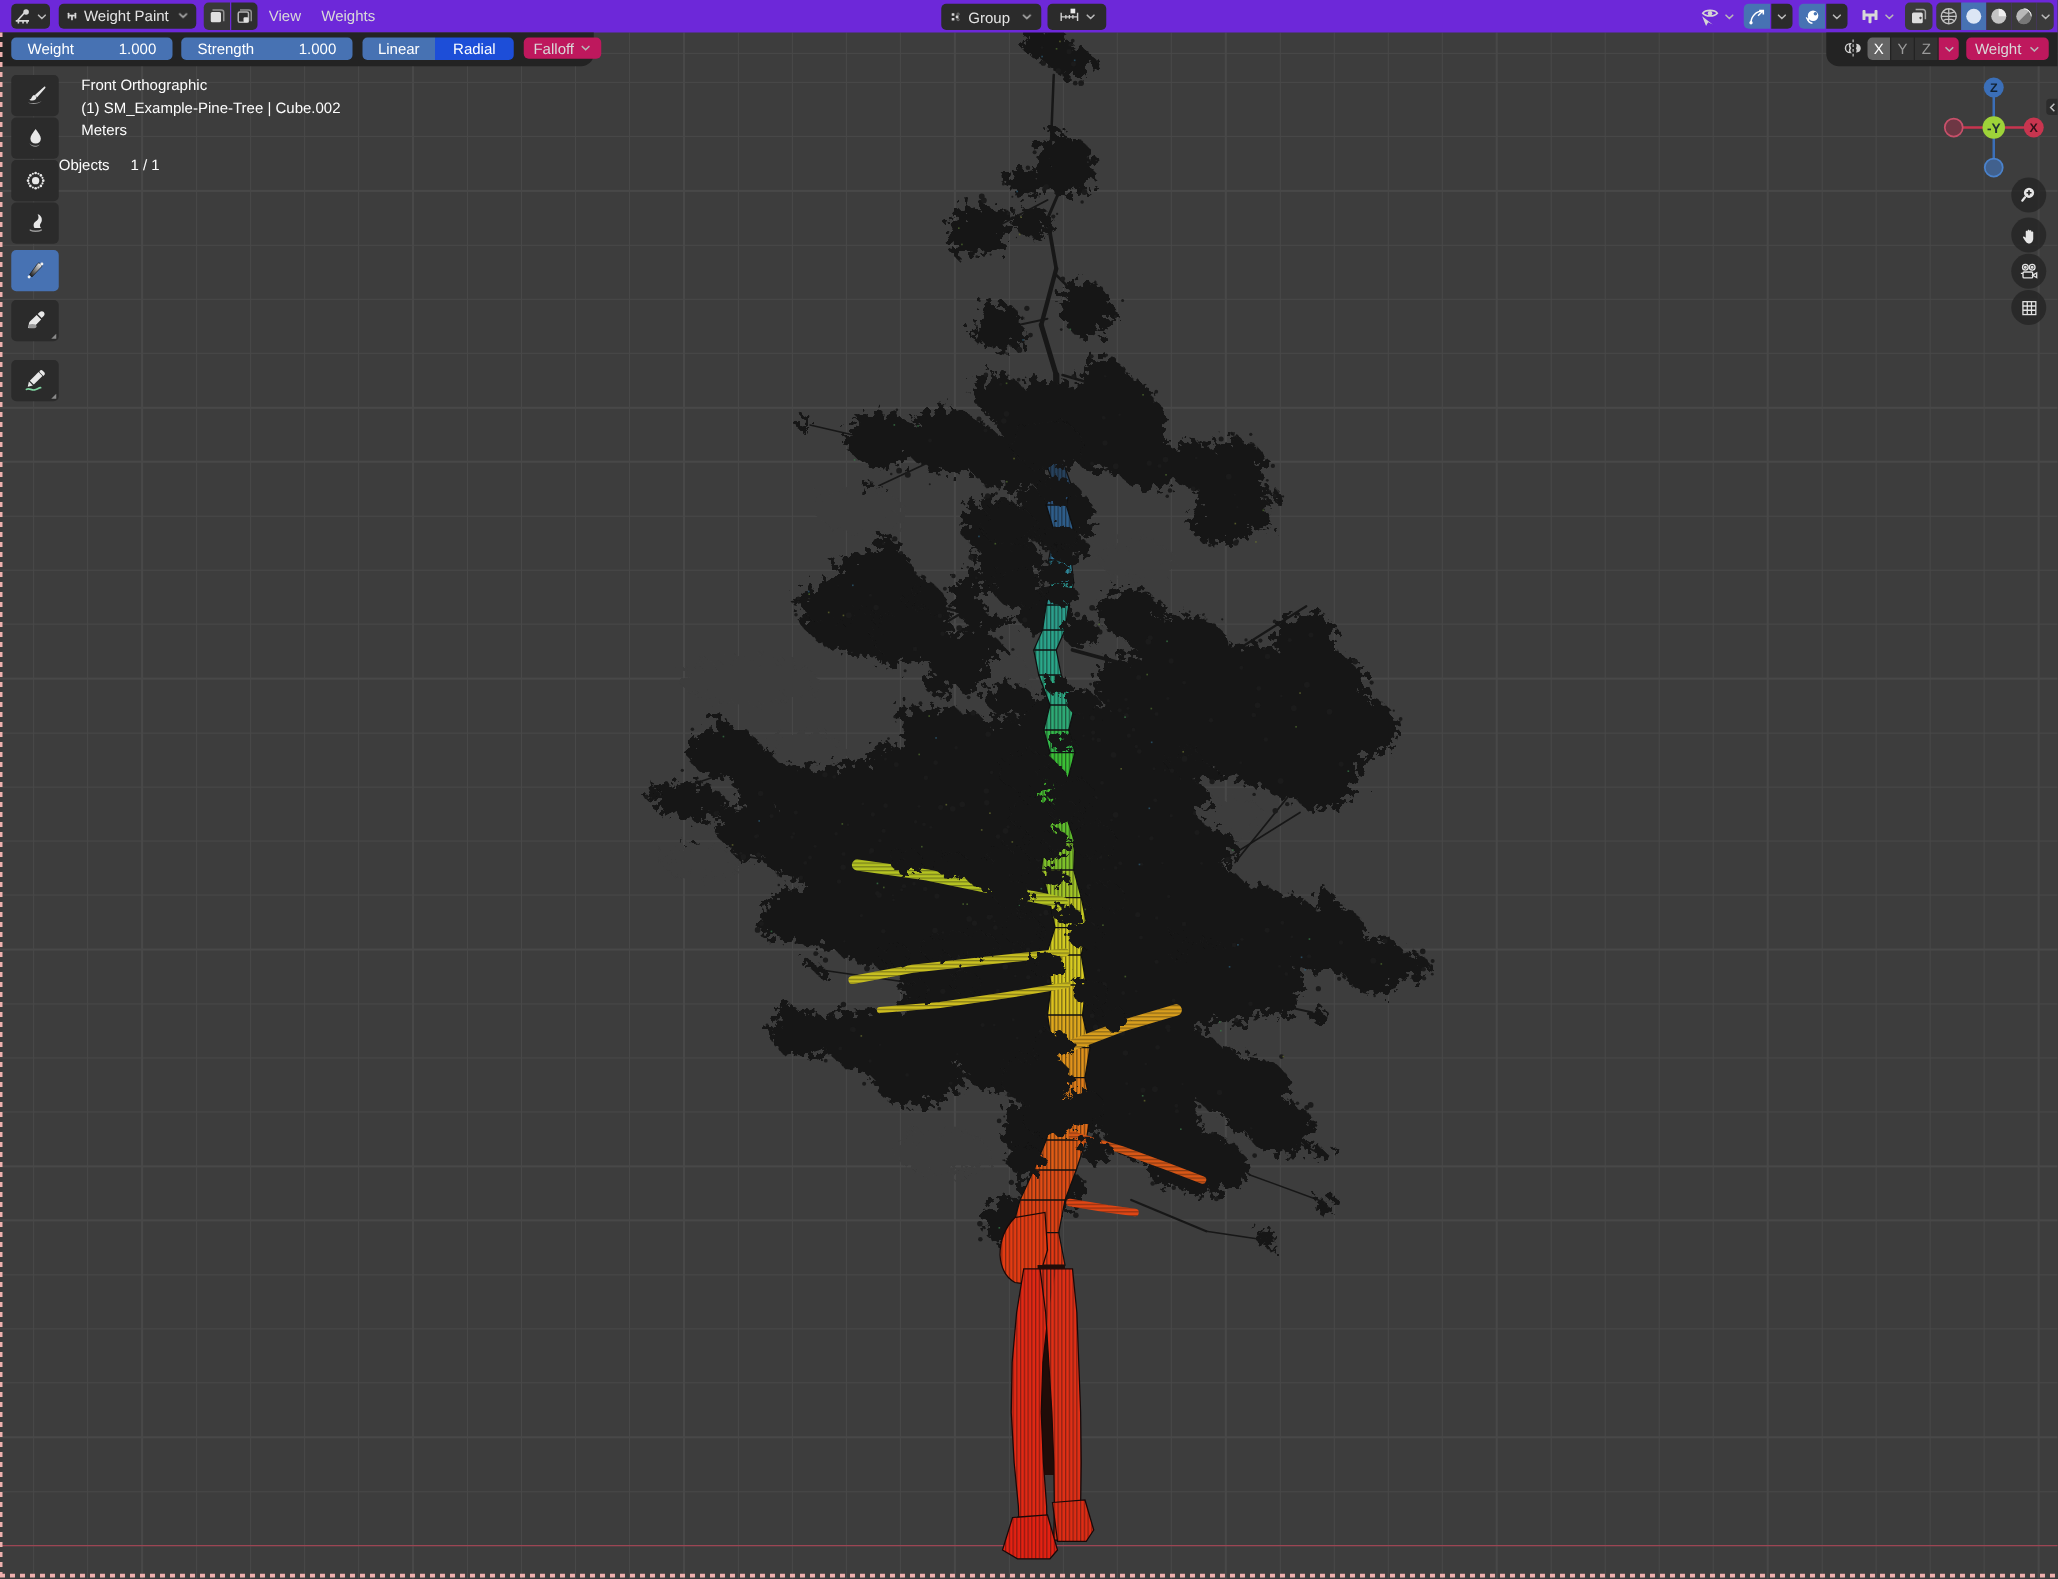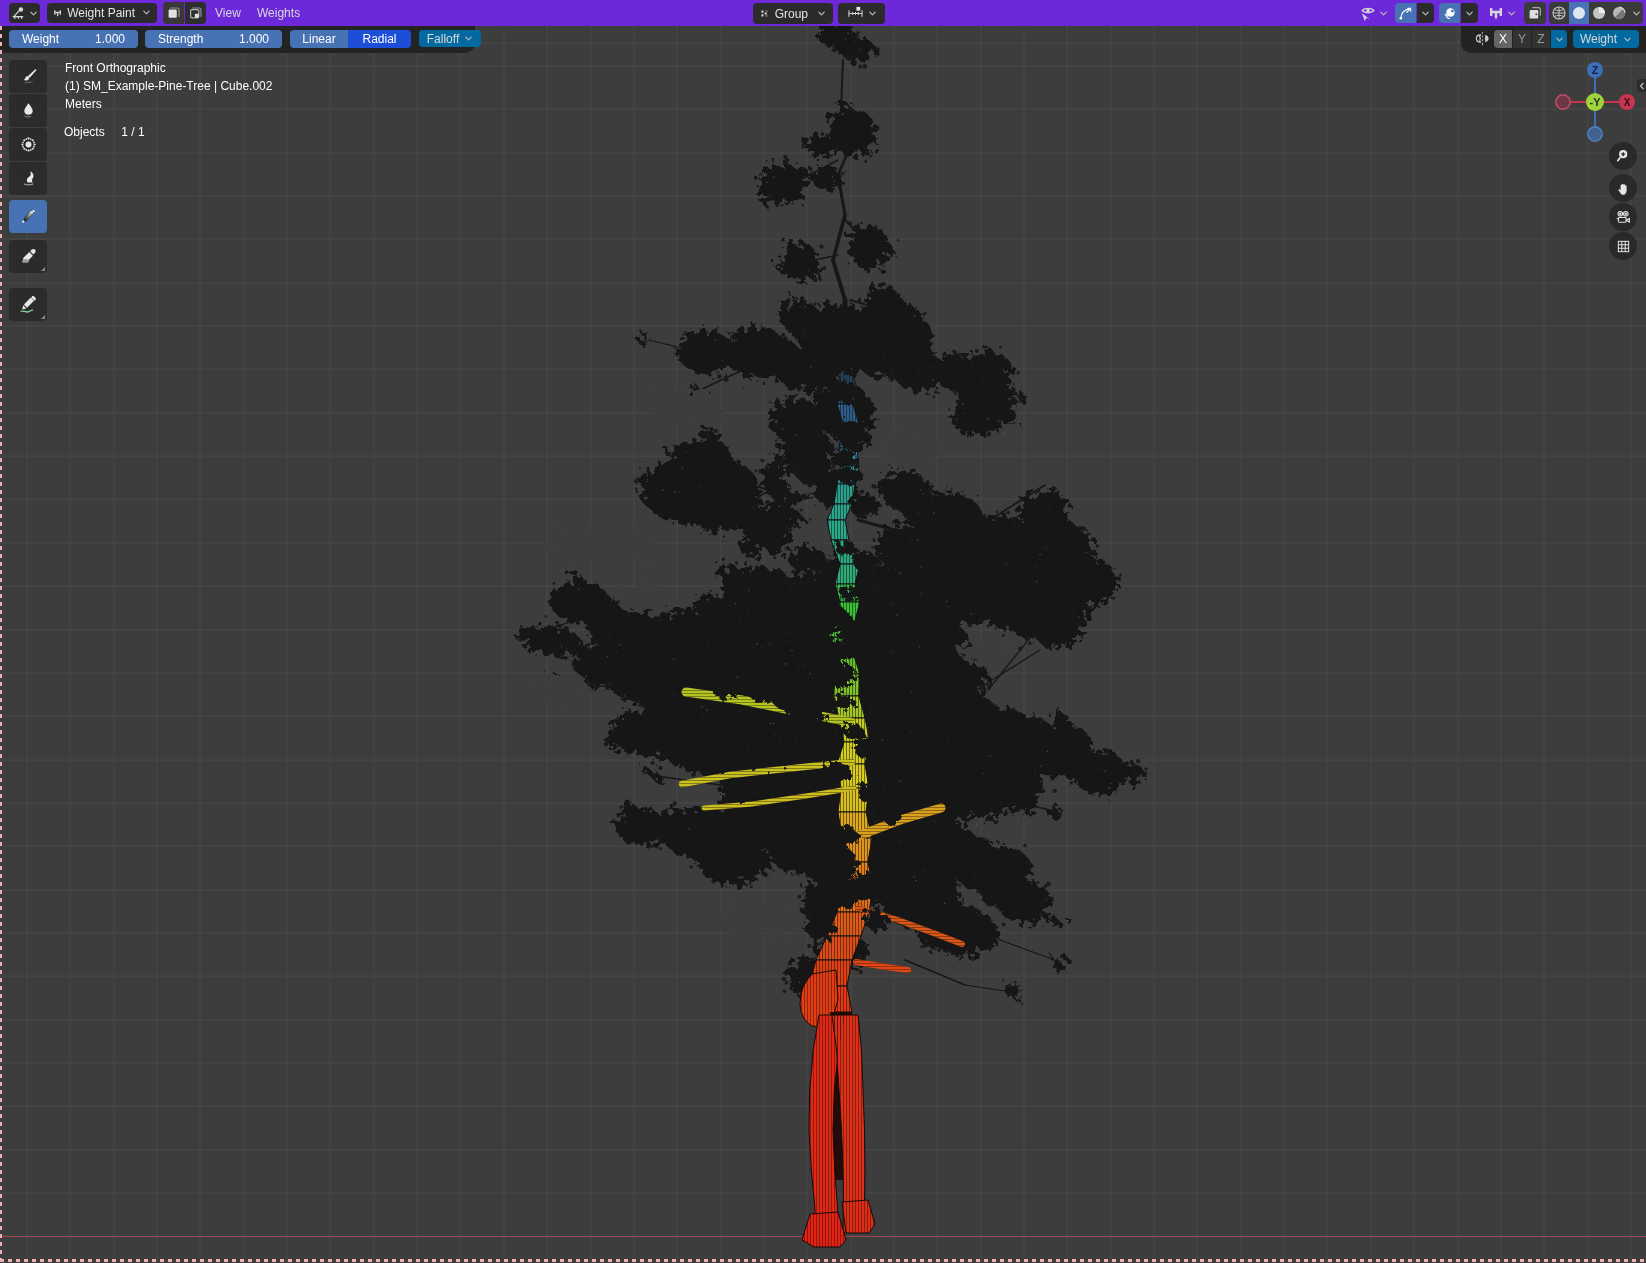--- a/index.html
+++ b/index.html
@@ -11,21 +11,21 @@
   background-image:
     repeating-linear-gradient(to right, #484848 0 1px, transparent 1px 43.35px),
     repeating-linear-gradient(to bottom, #484848 0 1px, transparent 1px 43.35px);
   background-position: 26.5px 0, 0 39.55px; }
 .xaxis { position:absolute; left:0; top:1210px; width:100%; height:1.3px; background:#9c4553; }
 .dashL { position:absolute; left:0; top:26px; width:2px; height:1237px;
   background:repeating-linear-gradient(to bottom, #efb0ae 0 4px, rgba(0,0,0,0) 4px 8px); }
 .dashB { position:absolute; left:0; top:1259px; width:1646px; height:2.5px;
   background:repeating-linear-gradient(to right, #efb0ae 0 4px, rgba(0,0,0,0) 4px 8px); }
 .btn { position:absolute; display:flex; align-items:center; justify-content:center;
-  background:#0369a1; border-radius:4px; color:#d9d9d9; font-size:12px; white-space:nowrap; }
+  background:#be185d; border-radius:4px; color:#d9d9d9; font-size:12px; white-space:nowrap; }
 .btn span { transform:translateZ(0); display:inline-block; }
 .slider span { transform:translateZ(0); display:inline-block; }
 .menu { position:absolute; color:#d9d9d9; font-size:12px; line-height:26px; transform:translateZ(0); }
 .slider { position:absolute; top:4px; height:18px; background:#4772b3; border-radius:4px;
   color:#fff; font-size:12px; display:flex; align-items:center; justify-content:space-between; padding:0 13px; }
 .tool { position:absolute; left:9px; width:38px; height:33px; background:#2b2b2b; border-radius:4px;
   display:flex; align-items:center; justify-content:center; }
 .tool svg { display:block; }
 .ovtext { position:absolute; color:#fdfdfd; font-size:12px; transform:translateZ(0);text-align:right; }
 .navbtn { position:absolute; width:28px; height:28px; border-radius:50%; background:rgba(36,36,36,.78);
@@ -1691,21 +1691,21 @@
       <path d="M13.2 2.4c.6-.6 1.6-.6 2.2 0l1.2 1.2c.6.6.6 1.6 0 2.2l-.7.7-3-3z" fill="#e8e8e8"></path>
       <path d="M4.9 10.7l3 3-3.9 1z" fill="#e8e8e8"></path>
       <path d="M3 16.7c2-1.5 3.8.8 6.2.4 1.9-.3 3-1.6 4.6-1.7" stroke="#7fd4a0" stroke-width="1.3" fill="none" stroke-linecap="round"></path>
     </svg>
     <div style="position:absolute;right:2px;bottom:2px;width:0;height:0;border-left:4px solid transparent;border-bottom:4px solid #8a8a8a"></div>
   </div>
 
 <div class="ovtext" style="left:65px;top:61px">Front Orthographic</div>
 <div class="ovtext" style="left:65px;top:79px">(1) SM_Example-Pine-Tree | Cube.002</div>
 <div class="ovtext" style="left:65px;top:97px">Meters</div>
-<div class="ovtext" style="left:64px;top:125px">Objects&nbsp;&nbsp;&nbsp;&nbsp;&nbsp;1 / 1</div>
+<div class="ovtext" style="left:47px;top:125px">Objects&nbsp;&nbsp;&nbsp;&nbsp;&nbsp;1 / 1</div>
 
 <svg style="position:absolute;left:1550px;top:58px" width="92" height="90" viewBox="0 0 92 90">
   <line x1="45" y1="44" x2="13" y2="44" stroke="#c8354f" stroke-width="2"></line>
   <line x1="45" y1="44" x2="77" y2="44" stroke="#c8354f" stroke-width="2"></line>
   <line x1="45" y1="44" x2="45" y2="12" stroke="#3b6fb8" stroke-width="2"></line>
   <line x1="45" y1="44" x2="45" y2="76" stroke="#3b6fb8" stroke-width="2"></line>
   <circle cx="45" cy="12" r="8" fill="#3b6fb8"></circle>
     <text x="45" y="15.5" font-size="10" font-weight="bold" fill="#123" text-anchor="middle" font-family="Liberation Sans">Z</text>
   <circle cx="77" cy="44" r="8" fill="#c8354f"></circle>
     <text x="77" y="47.5" font-size="10" font-weight="bold" fill="#301018" text-anchor="middle" font-family="Liberation Sans">X</text>

